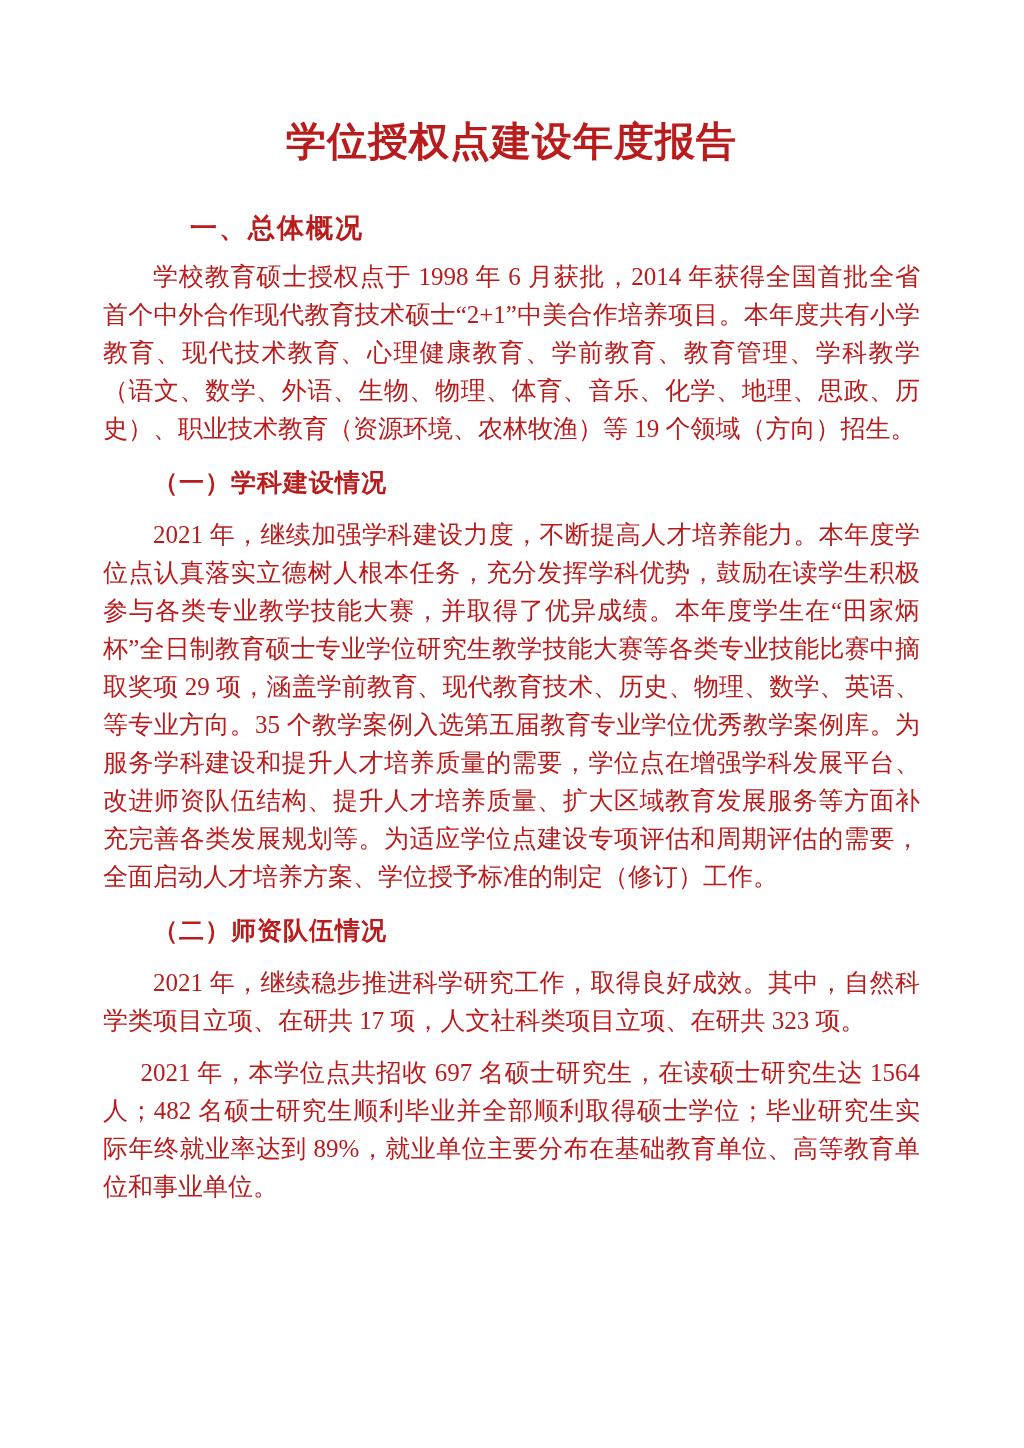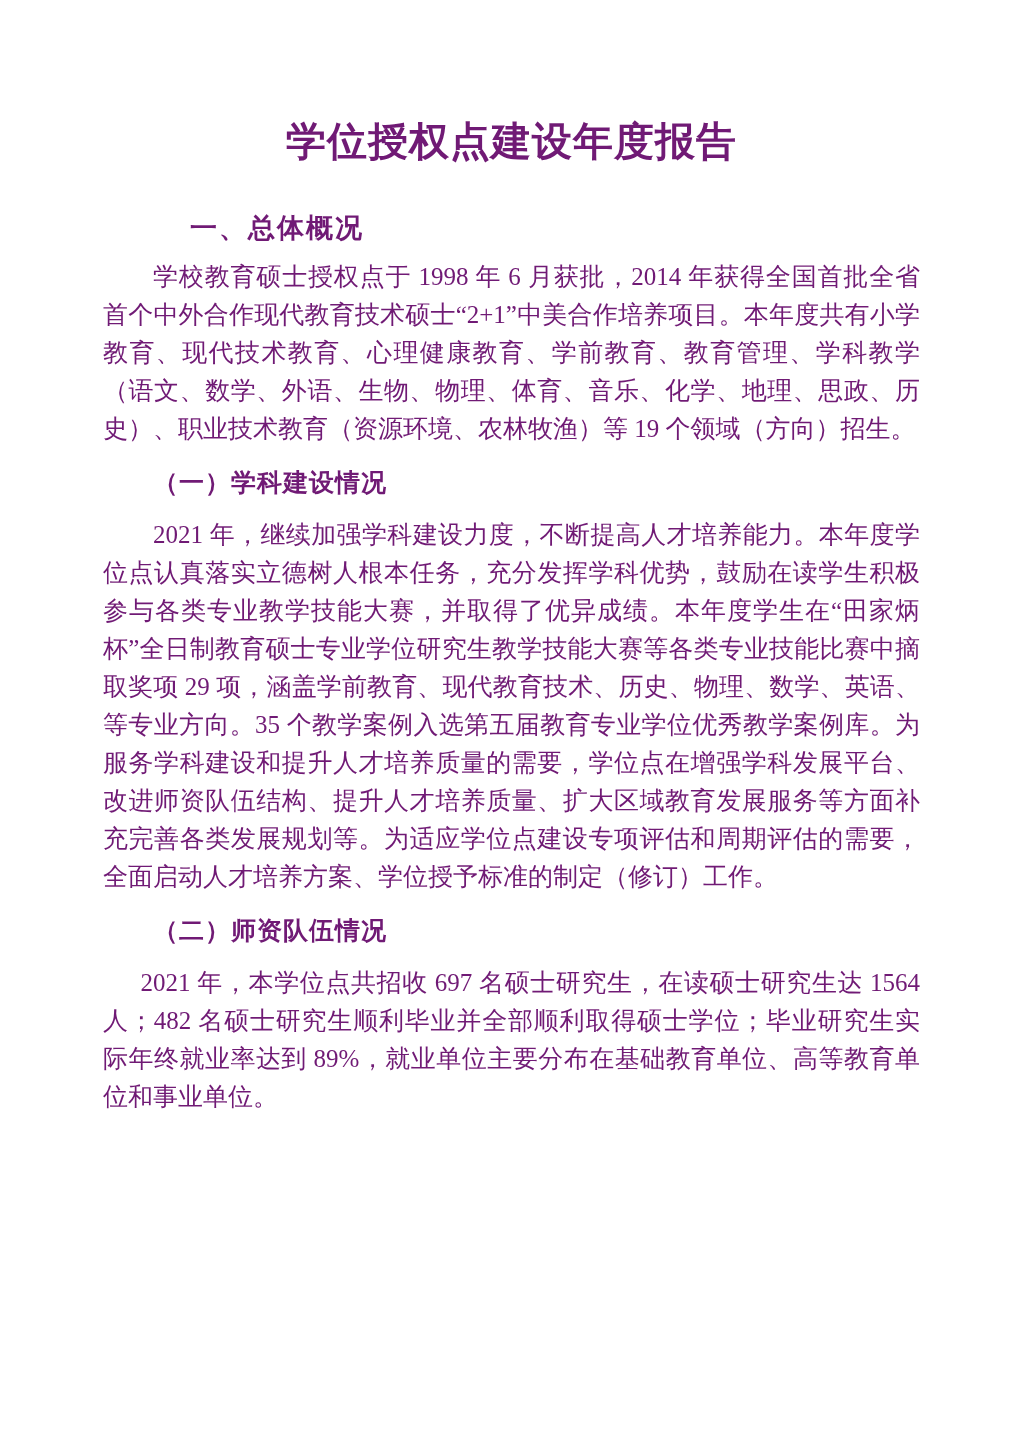--- a/index.html
+++ b/index.html
@@ -6,21 +6,21 @@
     margin: 0;
     padding: 0;
     background: #ffffff;
   }
   .page {
     position: relative;
     width: 1024px;
     height: 1448px;
     box-sizing: border-box;
     background: #ffffff;
-    color: #701a75;
+    color: #b91c1c;
     padding: 116px 104px 40px 103px;
     overflow: hidden;
     font-family: "Liberation Serif", "DejaVu Serif", serif;
   }
   .doc-title {
     margin: 0 0 44px 0;
     text-align: center;
     font-size: 40px;
     line-height: 1.3;
     font-weight: bold;
@@ -65,16 +65,17 @@
 
   <h2 class="sec-heading">一、总体概况</h2>
 
   <p class="para">学校教育硕士授权点于 1998 年 6 月获批，2014 年获得全国首批全省首个中外合作现代教育技术硕士“2+1”中美合作培养项目。本年度共有小学教育、现代技术教育、心理健康教育、学前教育、教育管理、学科教学（语文、数学、外语、生物、物理、体育、音乐、化学、地理、思政、历史）、职业技术教育（资源环境、农林牧渔）等 19 个领域（方向）招生。</p>
 
   <h3 class="sub-heading">（一）学科建设情况</h3>
   <p class="para">2021 年，继续加强学科建设力度，不断提高人才培养能力。本年度学位点认真落实立德树人根本任务，充分发挥学科优势，鼓励在读学生积极参与各类专业教学技能大赛，并取得了优异成绩。本年度学生在“田家炳杯”全日制教育硕士专业学位研究生教学技能大赛等各类专业技能比赛中摘取奖项 29 项，涵盖学前教育、现代教育技术、历史、物理、数学、英语、等专业方向。35 个教学案例入选第五届教育专业学位优秀教学案例库。为服务学科建设和提升人才培养质量的需要，学位点在增强学科发展平台、改进师资队伍结构、提升人才培养质量、扩大区域教育发展服务等方面补充完善各类发展规划等。为适应学位点建设专项评估和周期评估的需要，全面启动人才培养方案、学位授予标准的制定（修订）工作。</p>
 
   <h3 class="sub-heading">（二）师资队伍情况</h3>
 
+  <p class="para">2021 年，继续稳步推进科学研究工作，取得良好成效。其中，自然科学类项目立项、在研共 17 项，人文社科类项目立项、在研共 323 项。</p>
 
   <p class="para para-last">2021 年，本学位点共招收 697 名硕士研究生，在读硕士研究生达 1564 人；482 名硕士研究生顺利毕业并全部顺利取得硕士学位；毕业研究生实际年终就业率达到 89%，就业单位主要分布在基础教育单位、高等教育单位和事业单位。</p>
 
 </div>
 
 </body></html>

